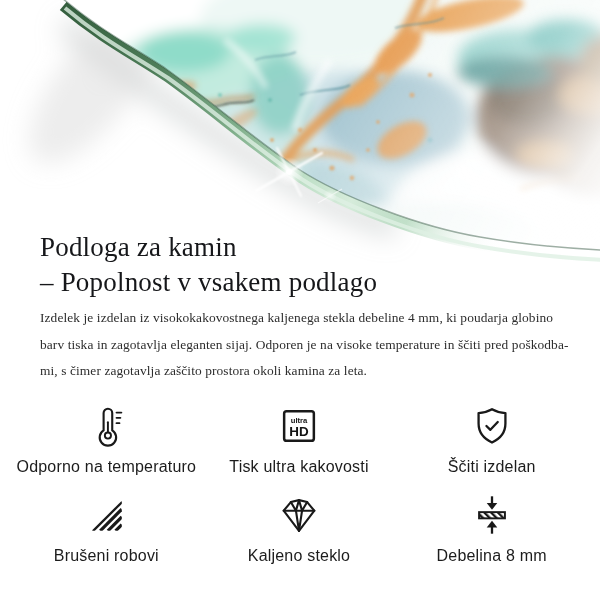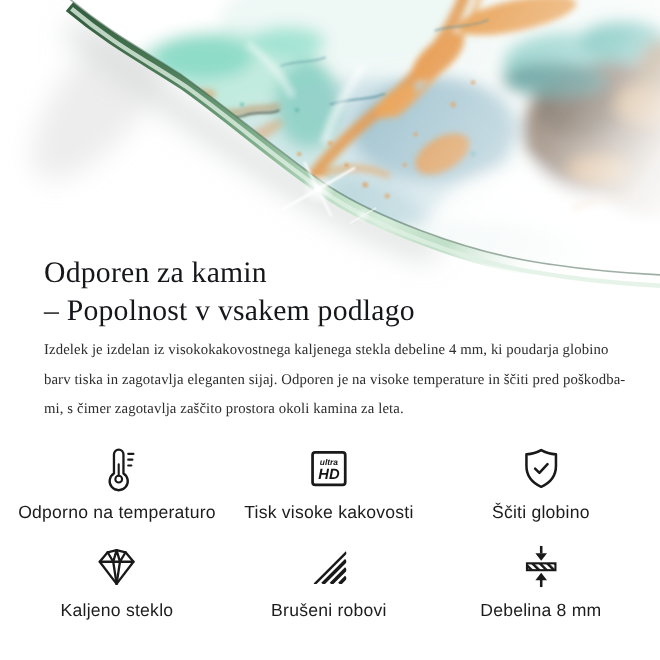--- a/index.html
+++ b/index.html
@@ -8,21 +8,21 @@
   .hero{position:absolute;top:0;left:0;width:600px;height:280px;}
   .hero svg{display:block;}
   .headline{position:absolute;left:40px;top:230px;width:540px;
             font-family:"Liberation Serif",serif;font-size:27px;line-height:35px;
             color:#16171a;font-weight:400;letter-spacing:.2px;}
   .desc{position:absolute;left:40px;top:305px;width:534px;
         font-size:13.4px;line-height:26.5px;color:#2d2d2d;white-space:pre-line;letter-spacing:.1px;}
   .features{position:absolute;left:10px;top:399px;width:578px;
             display:grid;grid-template-columns:repeat(3,1fr);row-gap:12px;}
   .feature{display:flex;flex-direction:column;align-items:center;}
-  .icon-box{height:50px;display:flex;align-items:flex-end;justify-content:center;font-style:italic;}
+  .icon-box{height:50px;display:flex;align-items:flex-end;justify-content:center;}
   .feature-label{margin-top:9px;font-size:16px;color:#1c1c1c;letter-spacing:.2px;}
   .ficon{stroke:#191919;fill:none;stroke-width:2.2;stroke-linecap:round;stroke-linejoin:round;}
 </style>
 </head>
 <body>
 
 <div class="page">
 
   <div class="hero">
     <svg width="600" height="280" viewBox="0 0 600 280">
@@ -157,21 +157,21 @@
         <circle cx="289" cy="172" r="2.8" fill="#ffffff"></circle>
         <g opacity="0.6">
           <circle cx="330" cy="196" r="7" fill="url(#sparkGlow)"></circle>
           <line x1="318" y1="203" x2="342" y2="189" stroke="#ffffff" stroke-width="1.4"></line>
         </g>
       </g>
     </svg>
   </div>
 
   <h1 class="headline" style="margin:0;font-weight:400;">
-    <span>Odporen za kamin</span><br>
+    <span>Podloga za kamin</span><br>
     <span>– Popolnost v vsakem podlago</span>
   </h1>
 
   <p class="desc" style="margin:0;font-family:Liberation Serif, serif;">Izdelek je izdelan iz visokokakovostnega kaljenega stekla debeline 4 mm, ki poudarja globino
 barv tiska in zagotavlja eleganten sijaj. Odporen je na visoke temperature in ščiti pred poškodba-
 mi, s čimer zagotavlja zaščito prostora okoli kamina za leta.</p>
 
   <div class="features">
 
     <div class="feature">
@@ -189,44 +189,31 @@
     </div>
 
     <div class="feature">
       <div class="icon-box">
         <svg width="46" height="46" viewBox="0 0 48 48" class="ficon">
           <rect x="8.5" y="8.5" width="31" height="31" rx="2.5" stroke-width="2.6"></rect>
           <text x="24" y="20.5" text-anchor="middle" fill="#141414" stroke="none" font-family="Liberation Sans, sans-serif" font-size="8" font-weight="700">ultra</text>
           <text x="24" y="34" text-anchor="middle" fill="#141414" stroke="none" font-family="Liberation Sans, sans-serif" font-size="14" font-weight="700">HD</text>
         </svg>
       </div>
-      <div class="feature-label">Tisk visoke kakovosti</div>
+      <div class="feature-label">Tisk ultra kakovosti</div>
     </div>
 
     <div class="feature">
       <div class="icon-box">
         <svg width="46" height="46" viewBox="0 0 48 48" class="ficon">
           <path d="M24 6.5 C28.3 9 33 10.2 38 10.5 V21.5 C38 30.8 32 37.6 24 41.3 C16 37.6 10 30.8 10 21.5 V10.5 C15 10.2 19.7 9 24 6.5 Z" stroke-width="2.4"></path>
           <polyline points="18.2,24 22.3,28 30,19.8" stroke-width="2.4"></polyline>
         </svg>
       </div>
-      <div class="feature-label">Ščiti globino</div>
-    </div>
-
-    <div class="feature">
-      <div class="icon-box">
-        <svg width="46" height="46" viewBox="0 0 48 48" class="ficon" stroke-width="2">
-          <path d="M15.5 10.5 L24 8.5 L32.5 10.5 L40 19.5 L24 40.5 L8 19.5 Z"></path>
-          <line x1="8" y1="19.5" x2="40" y2="19.5"></line>
-          <polyline points="15.5,10.5 20.8,19.5 24,8.5 27.2,19.5 32.5,10.5"></polyline>
-          <line x1="20.8" y1="19.5" x2="24" y2="40.5"></line>
-          <line x1="27.2" y1="19.5" x2="24" y2="40.5"></line>
-        </svg>
-      </div>
-      <div class="feature-label">Kaljeno steklo</div>
+      <div class="feature-label">Ščiti izdelan</div>
     </div>
 
     <div class="feature">
       <div class="icon-box">
         <svg width="46" height="46" viewBox="0 0 48 48">
           <defs>
             <clipPath id="triClip">
                 <polygon points="9,40.5 40.5,9 40.5,40.5"></polygon>
               </clipPath>
           </defs>
@@ -236,20 +223,33 @@
             <line x1="26" y1="40.5" x2="40.5" y2="26"></line>
             <line x1="34" y1="40.5" x2="40.5" y2="34"></line>
           </g>
         </svg>
       </div>
       <div class="feature-label">Brušeni robovi</div>
     </div>
 
     <div class="feature">
       <div class="icon-box">
+        <svg width="46" height="46" viewBox="0 0 48 48" class="ficon" stroke-width="2">
+          <path d="M15.5 10.5 L24 8.5 L32.5 10.5 L40 19.5 L24 40.5 L8 19.5 Z"></path>
+          <line x1="8" y1="19.5" x2="40" y2="19.5"></line>
+          <polyline points="15.5,10.5 20.8,19.5 24,8.5 27.2,19.5 32.5,10.5"></polyline>
+          <line x1="20.8" y1="19.5" x2="24" y2="40.5"></line>
+          <line x1="27.2" y1="19.5" x2="24" y2="40.5"></line>
+        </svg>
+      </div>
+      <div class="feature-label">Kaljeno steklo</div>
+    </div>
+
+    <div class="feature">
+      <div class="icon-box">
         <svg width="46" height="46" viewBox="0 0 48 48">
           <defs>
             <pattern id="hatchP" width="5" height="5" patternUnits="userSpaceOnUse" patternTransform="rotate(-45)">
               <rect width="5" height="5" fill="#ffffff"></rect>
               <rect width="2.4" height="5" fill="#191919"></rect>
             </pattern>
           </defs>
           <rect x="22.8" y="4.5" width="2.4" height="7" fill="#191919"></rect>
           <polygon points="18.5,11.5 29.5,11.5 24,18.5" fill="#191919"></polygon>
           <rect x="10.5" y="21" width="27" height="6.5" fill="url(#hatchP)" stroke="#191919" stroke-width="2"></rect>

